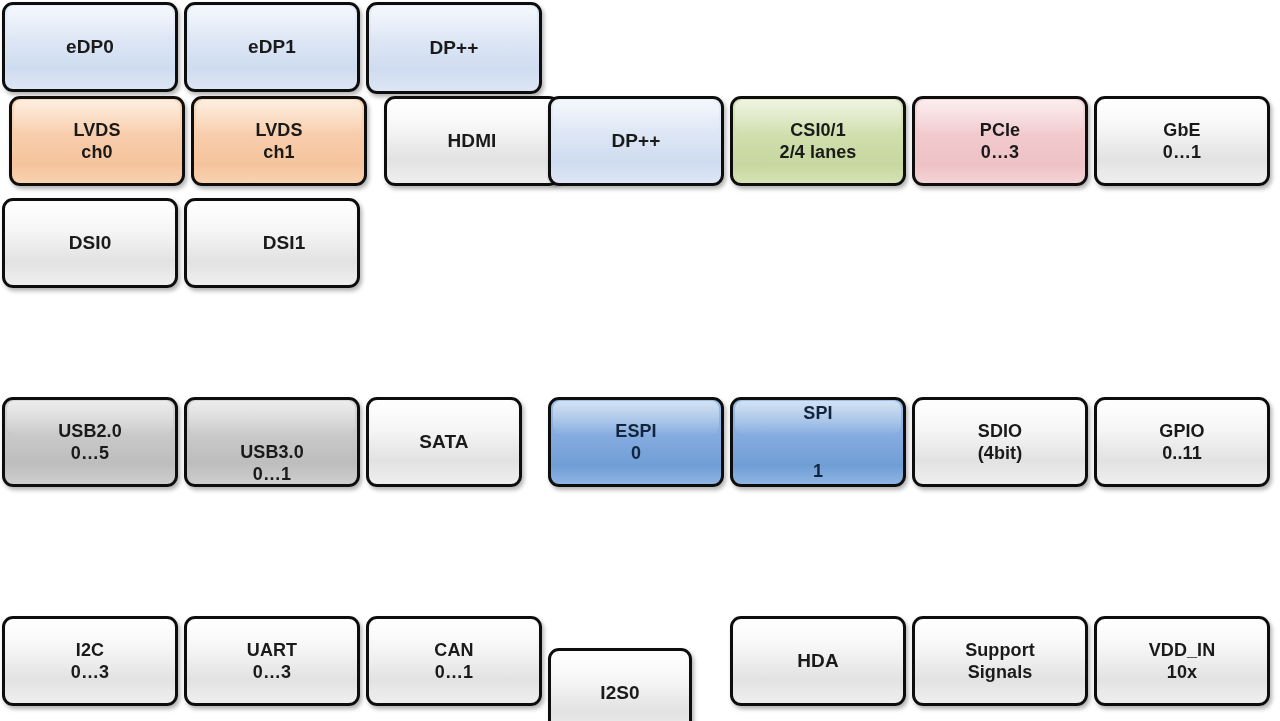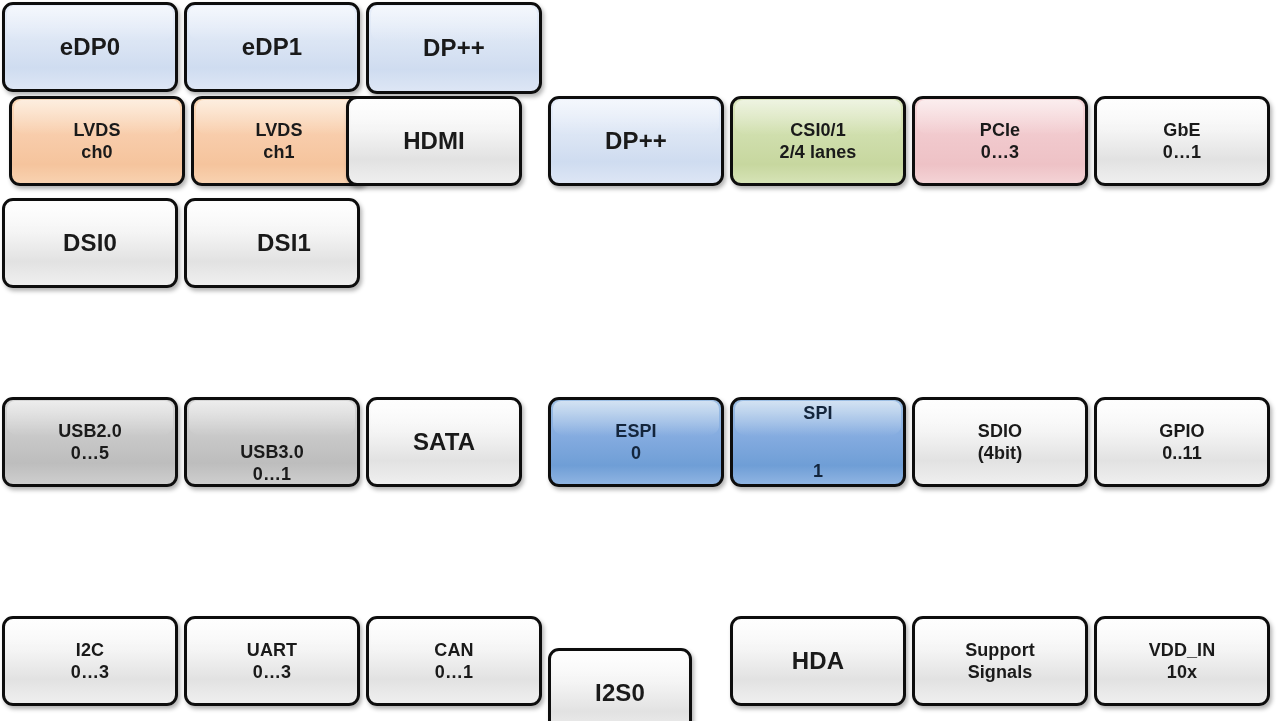--- a/index.html
+++ b/index.html
@@ -51,21 +51,21 @@
     height: 42%;
     border-radius: 8px 8px 14px 14px / 8px 8px 10px 10px;
     background: linear-gradient(to bottom, rgba(255,255,255,0.55), rgba(255,255,255,0.0));
     pointer-events: none;
   }
 
   .box-title {
     position: relative;
     z-index: 2;
     font-weight: bold;
-    font-size: 24px;
+    font-size: 19px;
     letter-spacing: 0.1px;
   }
   .box-sub {
     position: relative;
     z-index: 2;
     font-weight: bold;
     font-size: 17px;
     letter-spacing: 0.1px;
     margin-top: 2px;
   }
@@ -117,21 +117,21 @@
       <div class="box-title">DP++</div>
     </div>
     <div class="iface-box fill-orange" style="left: 2px; width: 176px; top: 96px; height: 90px;">
       <div class="box-title two-line">LVDS</div>
       <div class="box-sub two-line">ch0</div>
     </div>
     <div class="iface-box fill-orange" style="left: 184px; width: 176px; top: 96px; height: 90px;">
       <div class="box-title two-line">LVDS</div>
       <div class="box-sub two-line">ch1</div>
     </div>
-    <div class="iface-box fill-grey" style="left: 346px; width: 176px; top: 96px; height: 90px;">
+    <div class="iface-box fill-grey" style="left: 384px; width: 176px; top: 96px; height: 90px;">
       <div class="box-title">HDMI</div>
     </div>
     <div class="iface-box fill-blue-light" style="left: 548px; width: 176px; top: 96px; height: 90px;">
       <div class="box-title">DP++</div>
     </div>
     <div class="iface-box fill-green" style="left: 730px; width: 176px; top: 96px; height: 90px;">
       <div class="box-title two-line">CSI0/1</div>
       <div class="box-sub two-line">2/4 lanes</div>
     </div>
     <div class="iface-box fill-pink" style="left: 912px; width: 176px; top: 96px; height: 90px;">

